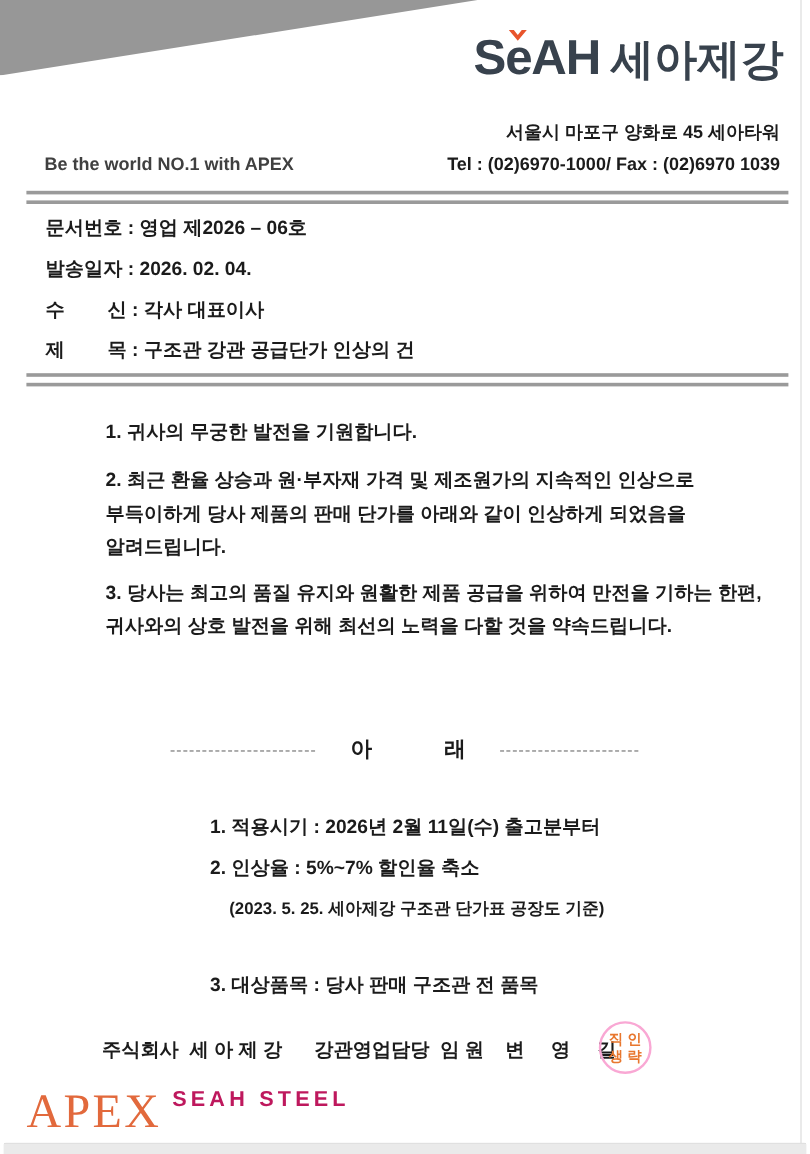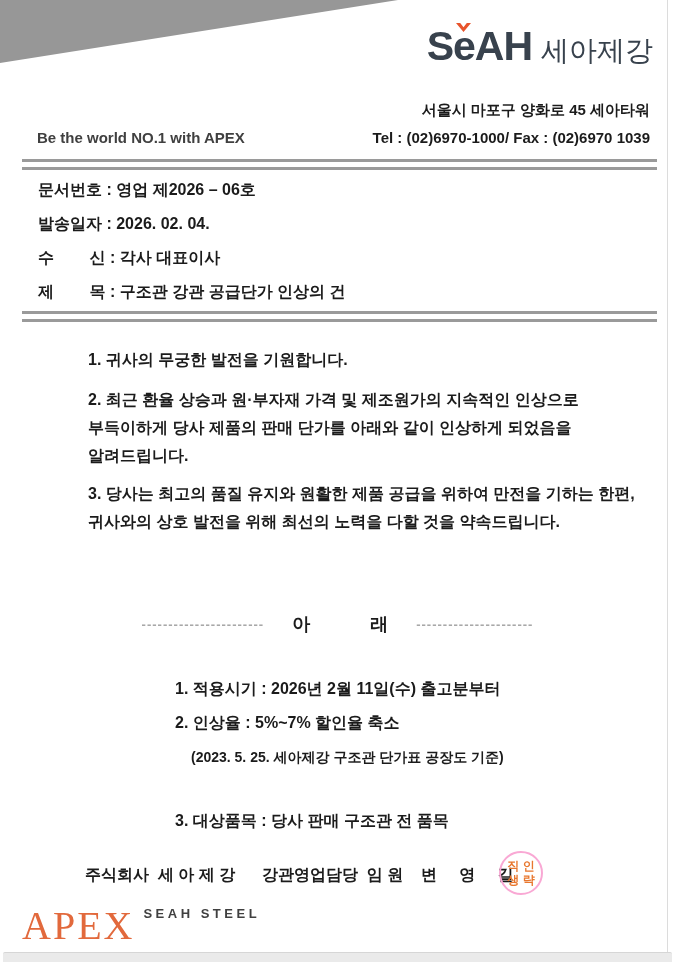--- a/index.html
+++ b/index.html
@@ -12,21 +12,21 @@
   .wedge{position:absolute;left:0;top:0;width:398px;height:63px;background:#979797;
     -webkit-clip-path:polygon(0 0,100% 0,0 100%);clip-path:polygon(0 0,100% 0,0 100%);}
   
   .edge-right{position:absolute;top:0;bottom:9px;left:667px;width:1px;background:#dcdcdc;}
   .bottom-bar{position:absolute;left:3px;right:3px;bottom:0;height:9px;background:#eaeaea;
     border-top:1px solid #d6d6d6;border-radius:2px 2px 0 0;}
   
   .logo{position:absolute;top:26px;right:22px;display:flex;align-items:baseline;white-space:nowrap;}
   .seah-latin{position:relative;font-size:41px;font-weight:800;color:#38424D;letter-spacing:-1px;line-height:1;}
   .caron{position:absolute;left:28px;top:-7px;line-height:0;}
-  .seah-kr{font-size:28px;font-weight:400;color:#38424D;margin-left:9px;letter-spacing:0px;}
+  .seah-kr{font-size:36px;font-weight:700;color:#38424D;margin-left:9px;letter-spacing:0px;}
   
   .address{position:absolute;top:101px;right:25px;font-size:15px;font-weight:700;white-space:pre;}
   .slogan{position:absolute;top:129px;left:37px;font-size:15px;font-weight:700;color:#404040;white-space:pre;}
   .contact{position:absolute;top:129px;right:25px;font-size:15px;font-weight:700;white-space:pre;}
   
   .drule{position:absolute;left:22px;right:18px;height:5px;
     border-top:3px solid #9a9a9a;border-bottom:3px solid #9a9a9a;}
   .drule.r1{top:159px;}
   .drule.r2{top:311px;}
   
@@ -48,21 +48,21 @@
   
   .signature{position:absolute;left:85px;top:865px;font-size:16px;font-weight:700;white-space:pre;}
   .stamp{position:absolute;left:499px;top:851px;width:44px;height:44px;border-radius:50%;
     border:2px solid #f9a8d4;color:#E8772E;display:flex;flex-direction:column;
     align-items:center;justify-content:center;box-sizing:border-box;}
   .stamp div{font-size:12px;font-weight:700;line-height:14px;white-space:pre;}
   
   .footer-brand{position:absolute;left:22px;top:906px;display:flex;align-items:flex-start;}
   .apex{font-family:"Liberation Serif","DejaVu Serif",serif;font-size:40px;font-weight:400;
     color:#E2693C;letter-spacing:2px;line-height:1;}
-  .apex-sub{font-size:13px;font-weight:700;color:#404040;letter-spacing:3.5px;margin-left:9px;}
+  .apex-sub{font-size:18px;font-weight:700;color:#be185d;letter-spacing:3.5px;margin-left:9px;}
 </style>
 </head>
 <body>
 
 <div class="wedge"></div>
 <div class="edge-right"></div>
 
 <div class="logo">
   <span class="seah-latin">
     <span class="caron"><svg width="17" height="10" viewBox="0 0 17 10">

